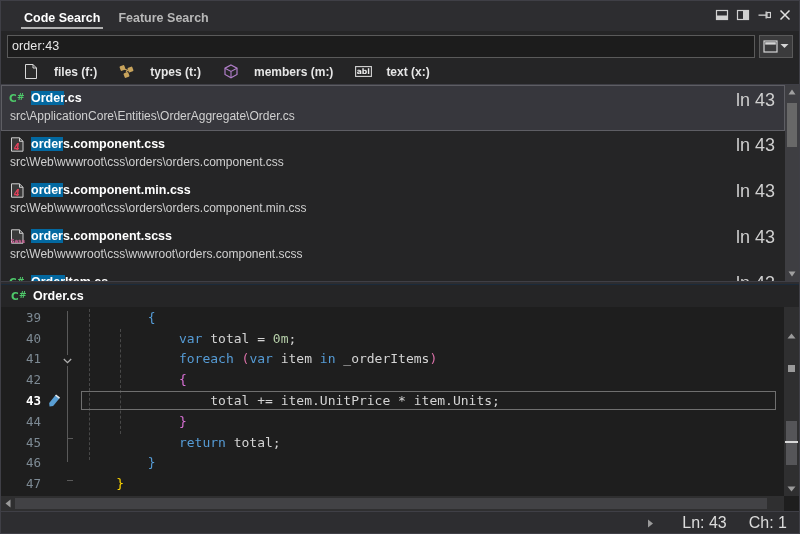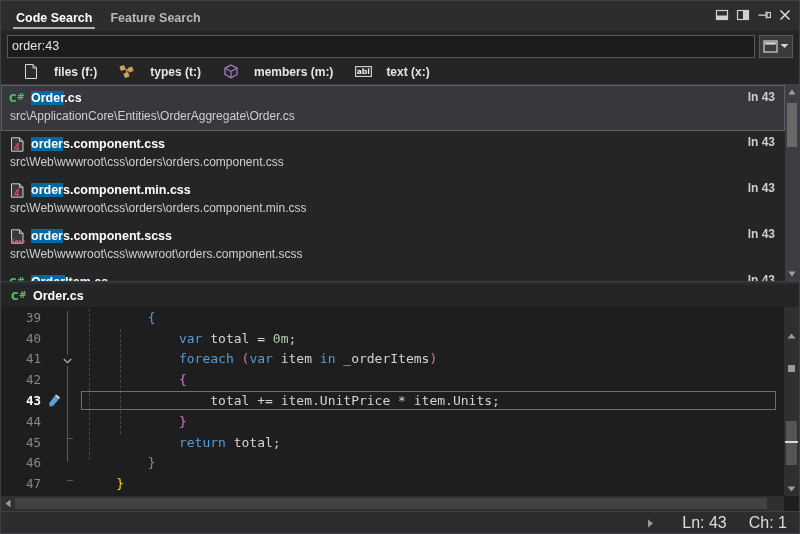--- a/index.html
+++ b/index.html
@@ -17,21 +17,21 @@
     display: flex;
     flex-direction: column;
   }
 
   
   .tabstrip {
     height: 30px;
     background: #2d2d30;
     display: flex;
     align-items: flex-end;
-    padding: 0 6px;
+    padding: 0 14px;
     position: relative;
     flex: 0 0 30px;
   }
   .tab {
     font-size: 12.5px;
     font-weight: bold;
     color: #b8b8b8;
     padding: 0 9px 6px 9px;
     position: relative;
     cursor: default;
@@ -143,22 +143,22 @@
   .fpath {
     font-size: 12px;
     color: #d0d0d0;
     margin-top: 1px;
     white-space: nowrap;
     padding-left: 1px;
   }
   .lnbadge {
     position: absolute;
     right: 10px; top: 4px;
-    font-size: 12px;
-    font-weight: bold;
+    font-size: 18px;
+    font-weight: normal;
     color: #cfcfcf;
   }
   .rowitem.selected .lnbadge { right: 9px; }
 
   
   .vsb {
     position: absolute;
     top: 0; right: 0; bottom: 0;
     width: 14px;
     background: #3e3e42;

